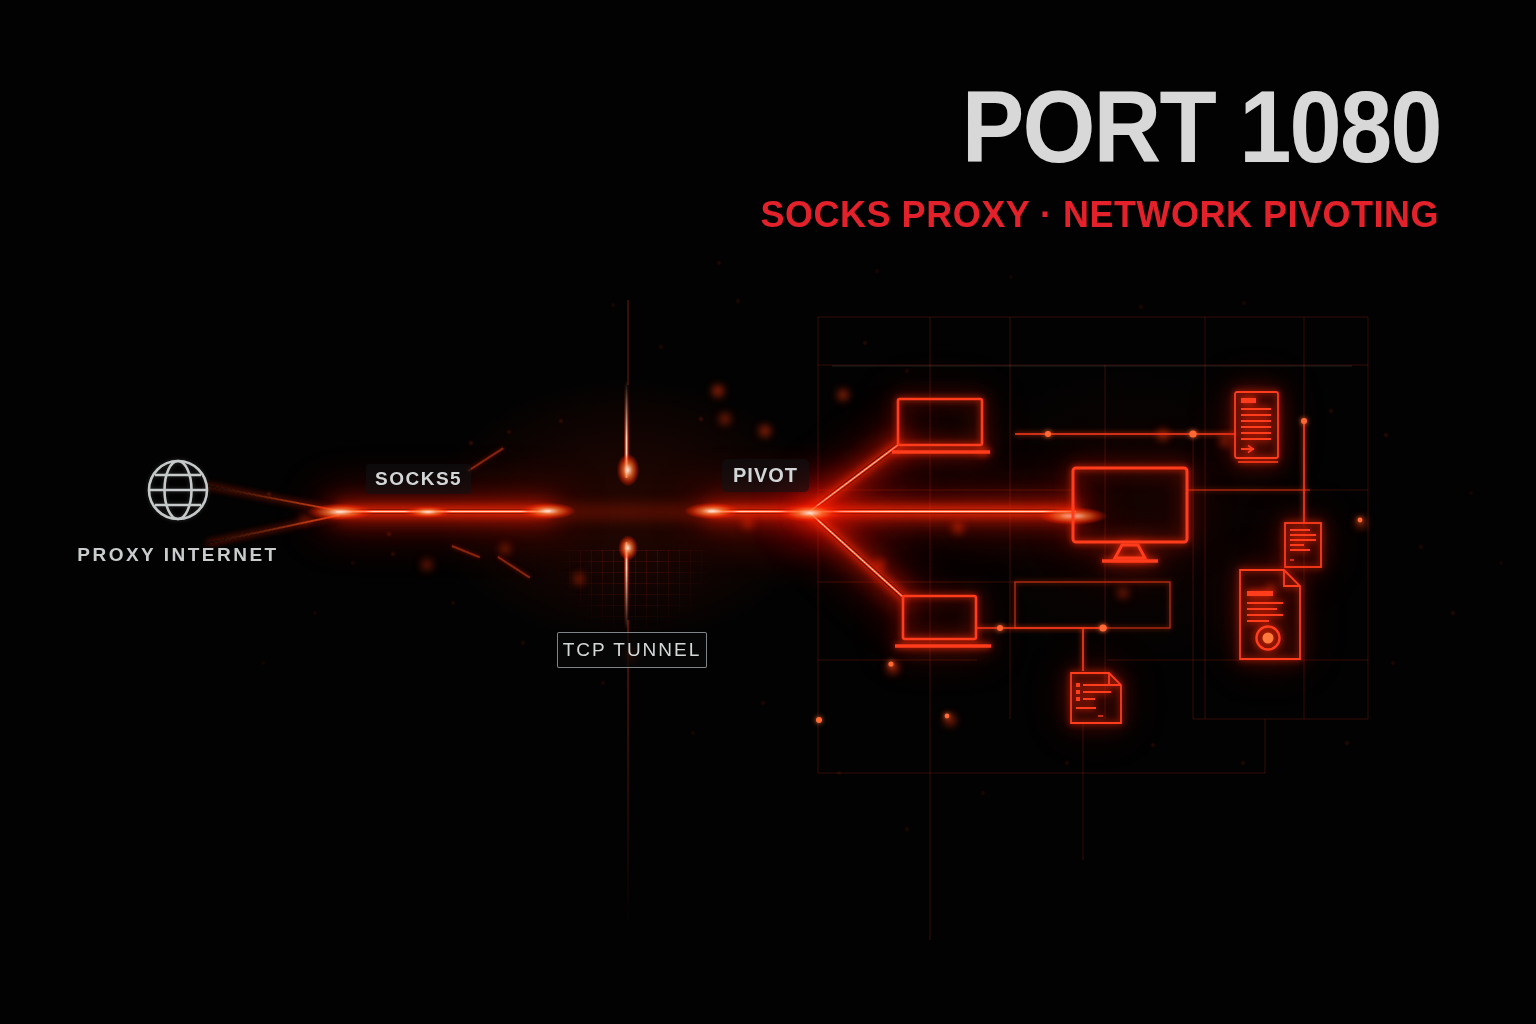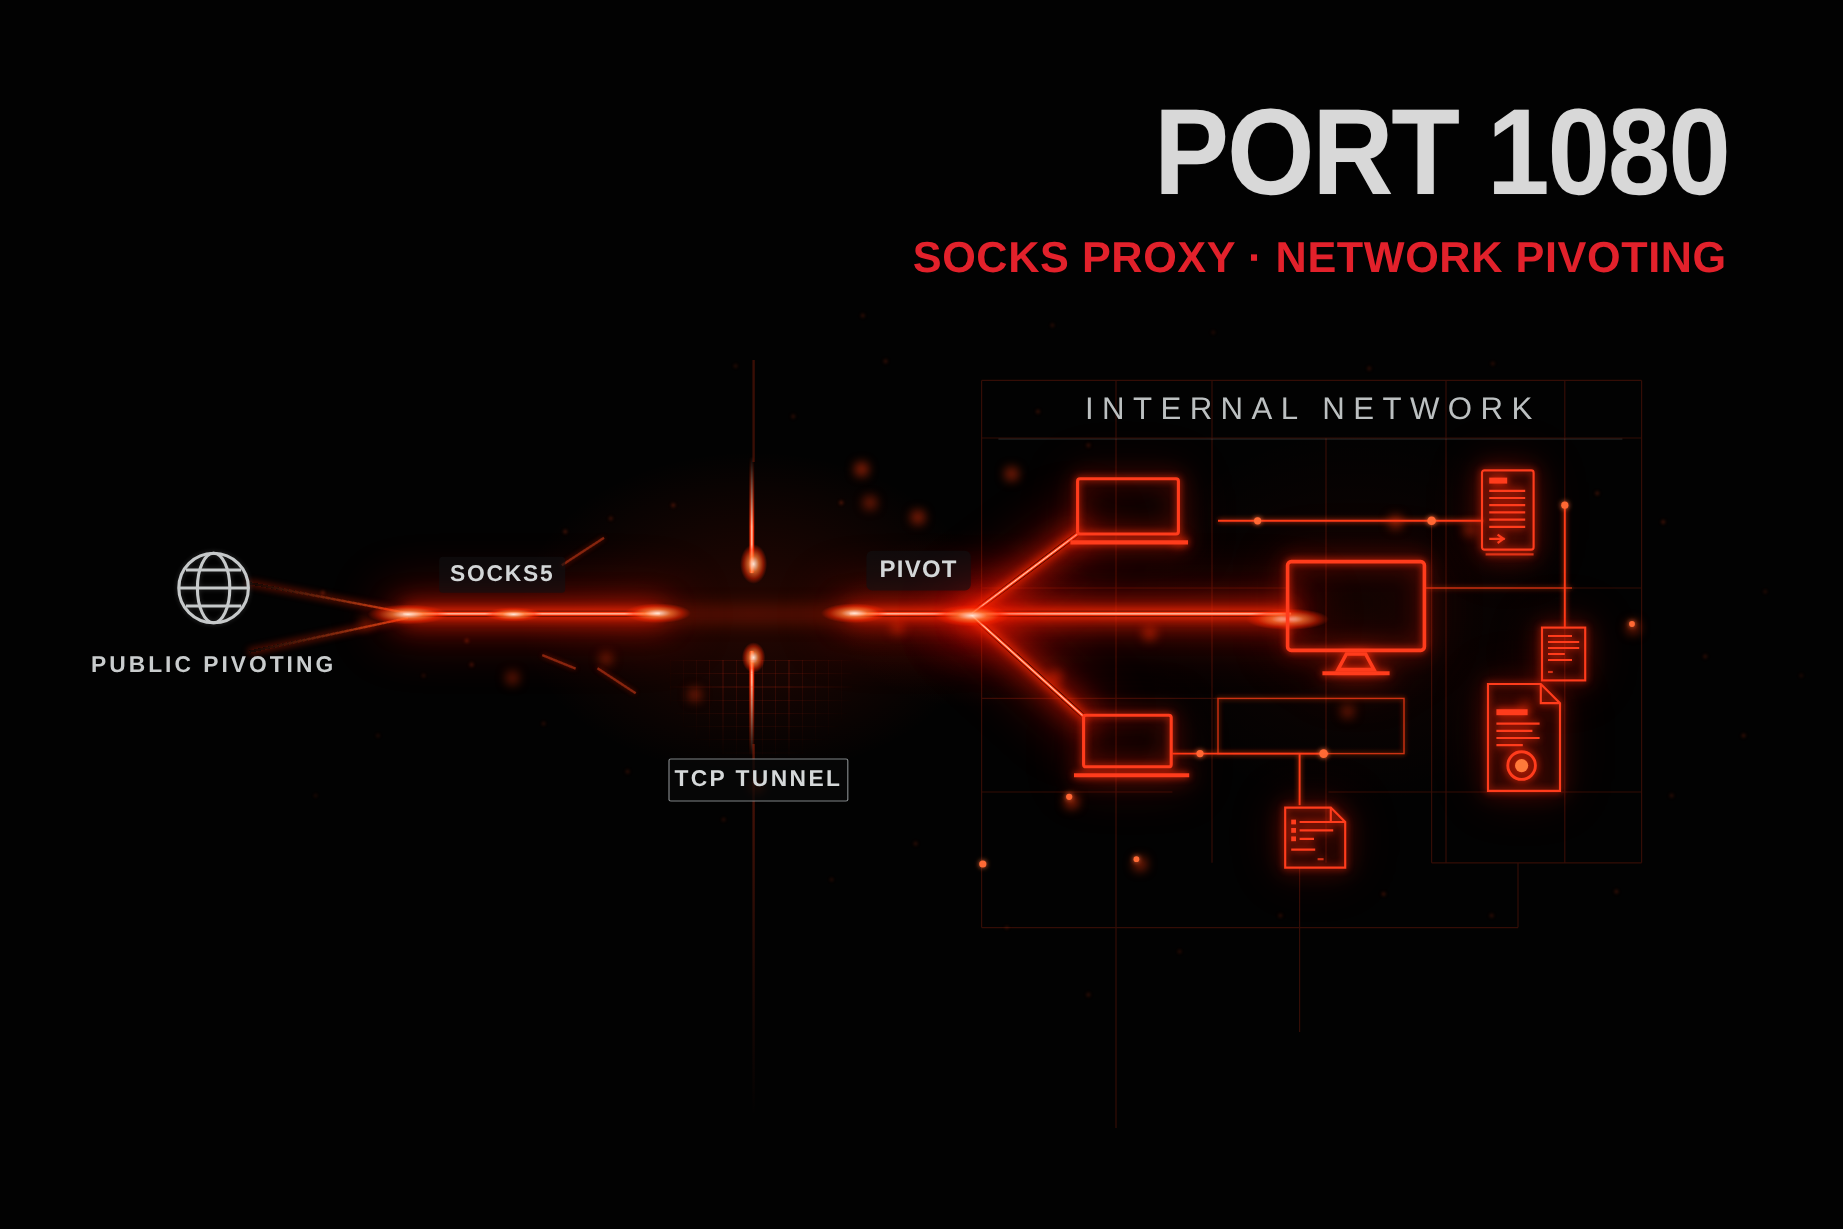--- a/index.html
+++ b/index.html
@@ -66,21 +66,21 @@
   .subtitle{position:absolute;right:97px;top:194px;font-size:36px;font-weight:700;letter-spacing:.5px;color:var(--subtitle-red);}
 
   
   .badge{position:absolute;color:var(--label-gray);font-weight:700;background:rgba(16,16,18,.6);border-radius:3px;}
   .lbl-socks5{left:366px;top:464px;font-size:19px;letter-spacing:1.5px;padding:4px 9px;}
   .lbl-pivot{left:722px;top:459px;font-size:20px;letter-spacing:1px;padding:5px 11px;border-radius:5px;}
   .lbl-public{position:absolute;left:58px;top:544px;width:240px;text-align:center;font-size:19px;
     letter-spacing:2.5px;font-weight:700;color:#c9cccd;}
   .lbl-tunnel{position:absolute;left:557px;top:632px;width:148px;height:34px;line-height:34px;text-align:center;
     border:1px solid rgba(170,175,178,.75);background:rgba(8,8,8,.75);border-radius:2px;
-    font-size:19px;letter-spacing:2px;font-weight:700;color:#d5d8d9;}
+    font-size:19px;letter-spacing:2px;font-weight:400;color:#d5d8d9;}
   .lbl-internal{position:absolute;left:878px;top:325px;width:432px;text-align:center;font-size:26px;
     letter-spacing:7px;font-weight:400;color:var(--muted-gray);}
 
   
   .port-box{position:absolute;left:548px;top:478px;width:164px;height:64px;border:3px solid var(--outline-red);
     border-radius:9px;background:linear-gradient(#1c0705,#0c0302);display:flex;align-items:center;justify-content:center;
     box-shadow:0 0 14px 3px rgba(255,40,0,.9),0 0 42px 14px rgba(255,30,0,.45),inset 0 0 18px rgba(255,40,0,.35);}
   .port-box span{font-size:34px;font-weight:700;letter-spacing:.5px;color:#ff6347;
     text-shadow:0 0 6px #ff2500,0 0 16px #ff2500,0 0 30px rgba(255,30,0,.8);}
 
@@ -181,29 +181,28 @@
 
   <div class="globe">
     <svg width="64" height="64" viewBox="0 0 64 64" fill="none" stroke="#c6c9ca" stroke-width="2.6">
       <circle cx="32" cy="32" r="29"></circle>
       <ellipse cx="32" cy="32" rx="13.5" ry="29"></ellipse>
       <line x1="9" y1="17" x2="55" y2="17"></line>
       <line x1="3" y1="32" x2="61" y2="32"></line>
       <line x1="9" y1="47" x2="55" y2="47"></line>
     </svg>
   </div>
-  <div class="lbl-public">PUBLIC PIVOTING</div>
+  <div class="lbl-public">PROXY INTERNET</div>
 
   <div class="badge lbl-socks5">SOCKS5</div>
   <div class="badge lbl-pivot">PIVOT</div>
 
 
   <div class="lbl-tunnel">TCP TUNNEL</div>
 
-  <div class="lbl-internal">INTERNAL NETWORK</div>
 
   <div class="dev" style="left:890px;top:395px;">
     <svg width="102" height="64" viewBox="0 0 102 64" stroke-width="2.6">
       <rect data-stroke="" x="8" y="4" width="84" height="46" rx="2"></rect>
       <line data-stroke="" x1="2" y1="57" x2="100" y2="57" stroke-width="3.4"></line>
     </svg>
   </div>
   <div class="dev" style="left:895px;top:592px;">
     <svg width="100" height="60" viewBox="0 0 100 60" stroke-width="2.6">
       <rect data-stroke="" x="8" y="4" width="73" height="43" rx="2"></rect>

